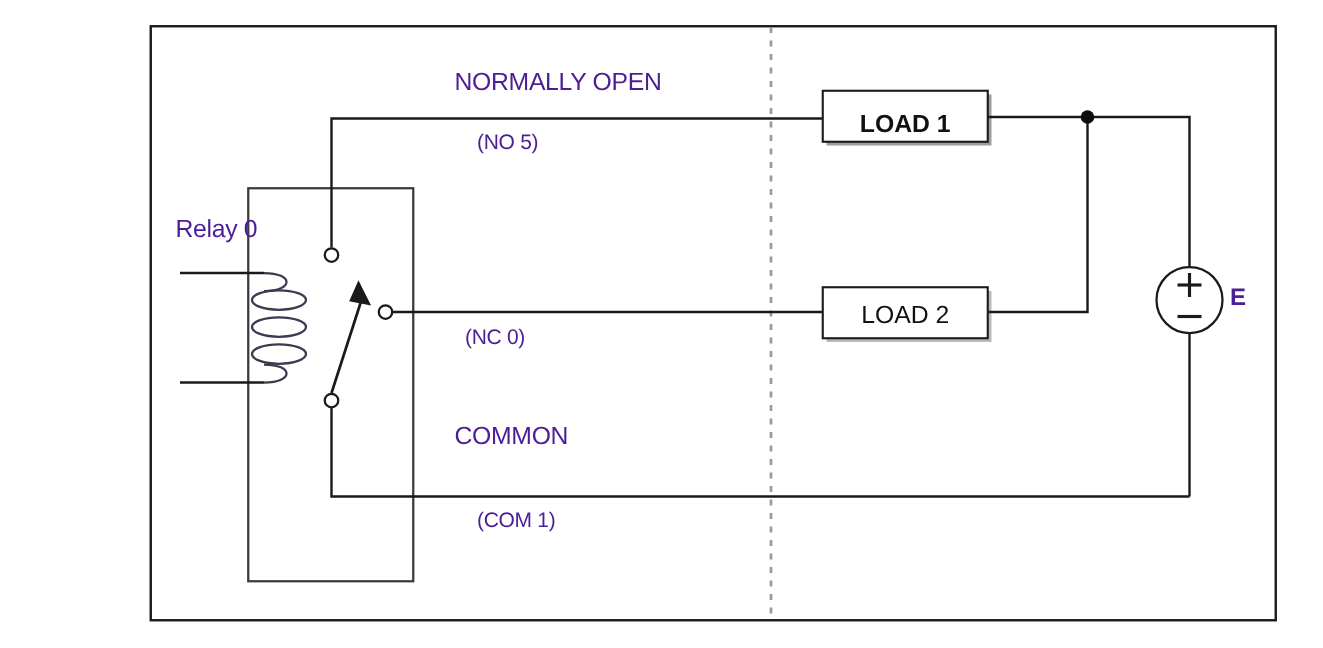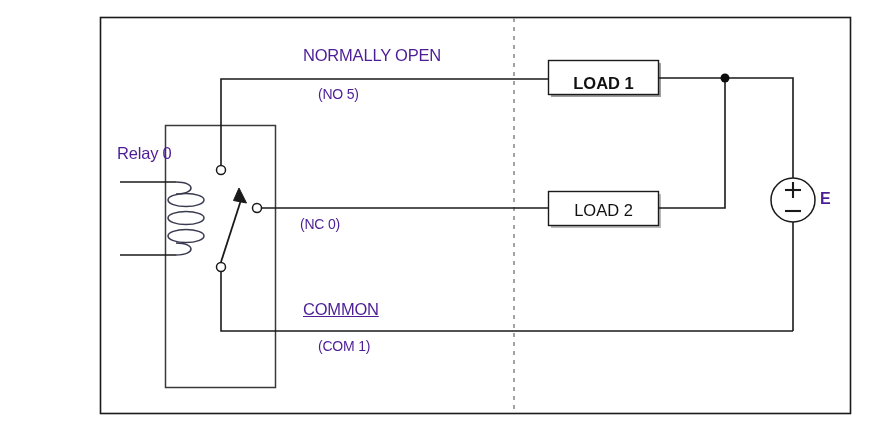--- a/index.html
+++ b/index.html
@@ -122,23 +122,23 @@
 
     <line x1="785" y1="211" x2="801" y2="211" stroke="#1a1a1a" stroke-width="2.1"></line>
 
   </svg>
 
   <div class="lbl lbl-relay" style="left:117px; top:96px;margin-top:48px;">Relay 0</div>
 
   <div class="lbl lbl-main" style="left:303px; top:46px;">NORMALLY OPEN</div>
   <div class="lbl lbl-sub" style="left:318px; top:86px;">(NO 5)</div>
 
-  <div class="lbl lbl-sub" style="left:300px; top:216px;">(NC 0)</div>
+  <div class="lbl lbl-sub" style="left:310px; top:216px;">(NC 0)</div>
 
-  <div class="lbl lbl-main" style="left:303px; top:300px;text-decoration:underline;">COMMON</div>
+  <div class="lbl lbl-main" style="left:303px; top:282px;">COMMON</div>
   <div class="lbl lbl-sub" style="left:318px; top:338px;">(COM 1)</div>
 
   <div class="box-label lbl-load" style="left:548px; top:60px; width:111px; height:47px;font-weight:bold;">LOAD 1</div>
 
   <div class="box-label lbl-load" style="left:548px; top:191px; width:111px; height:38px;">LOAD 2</div>
 
   <div class="lbl lbl-src" style="left:820px; top:190px;">E</div>
 
 </div>
 

